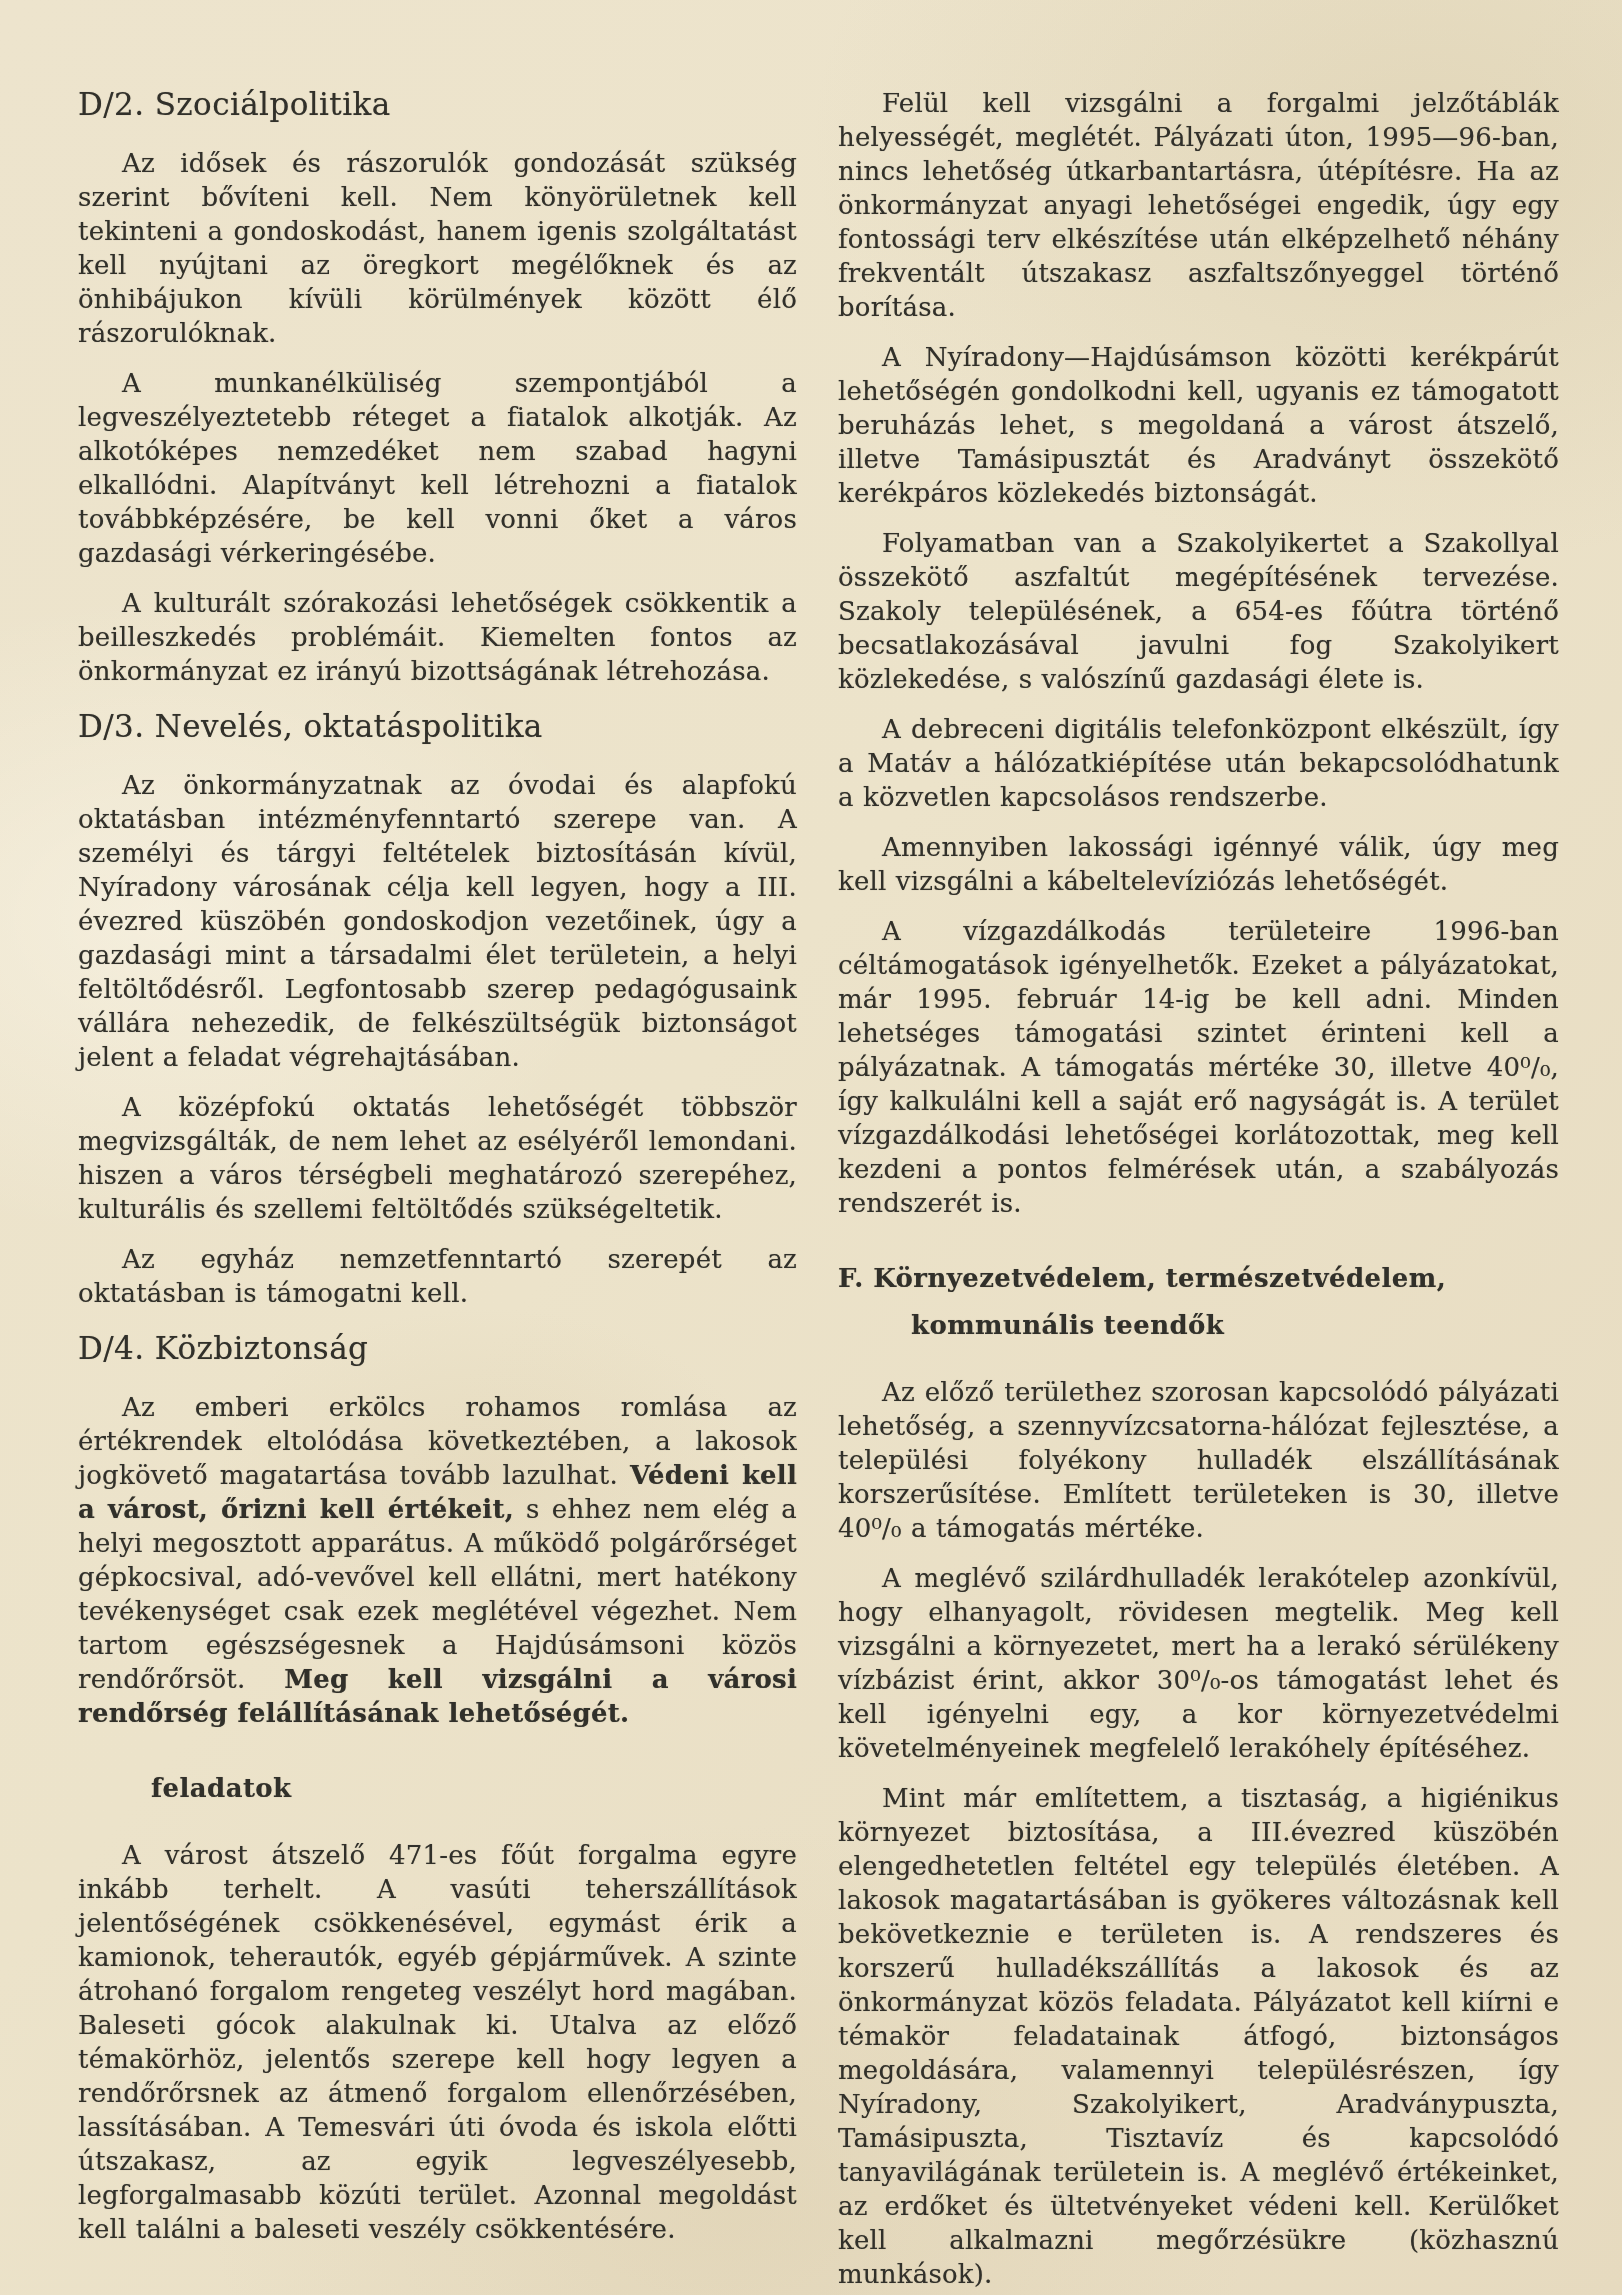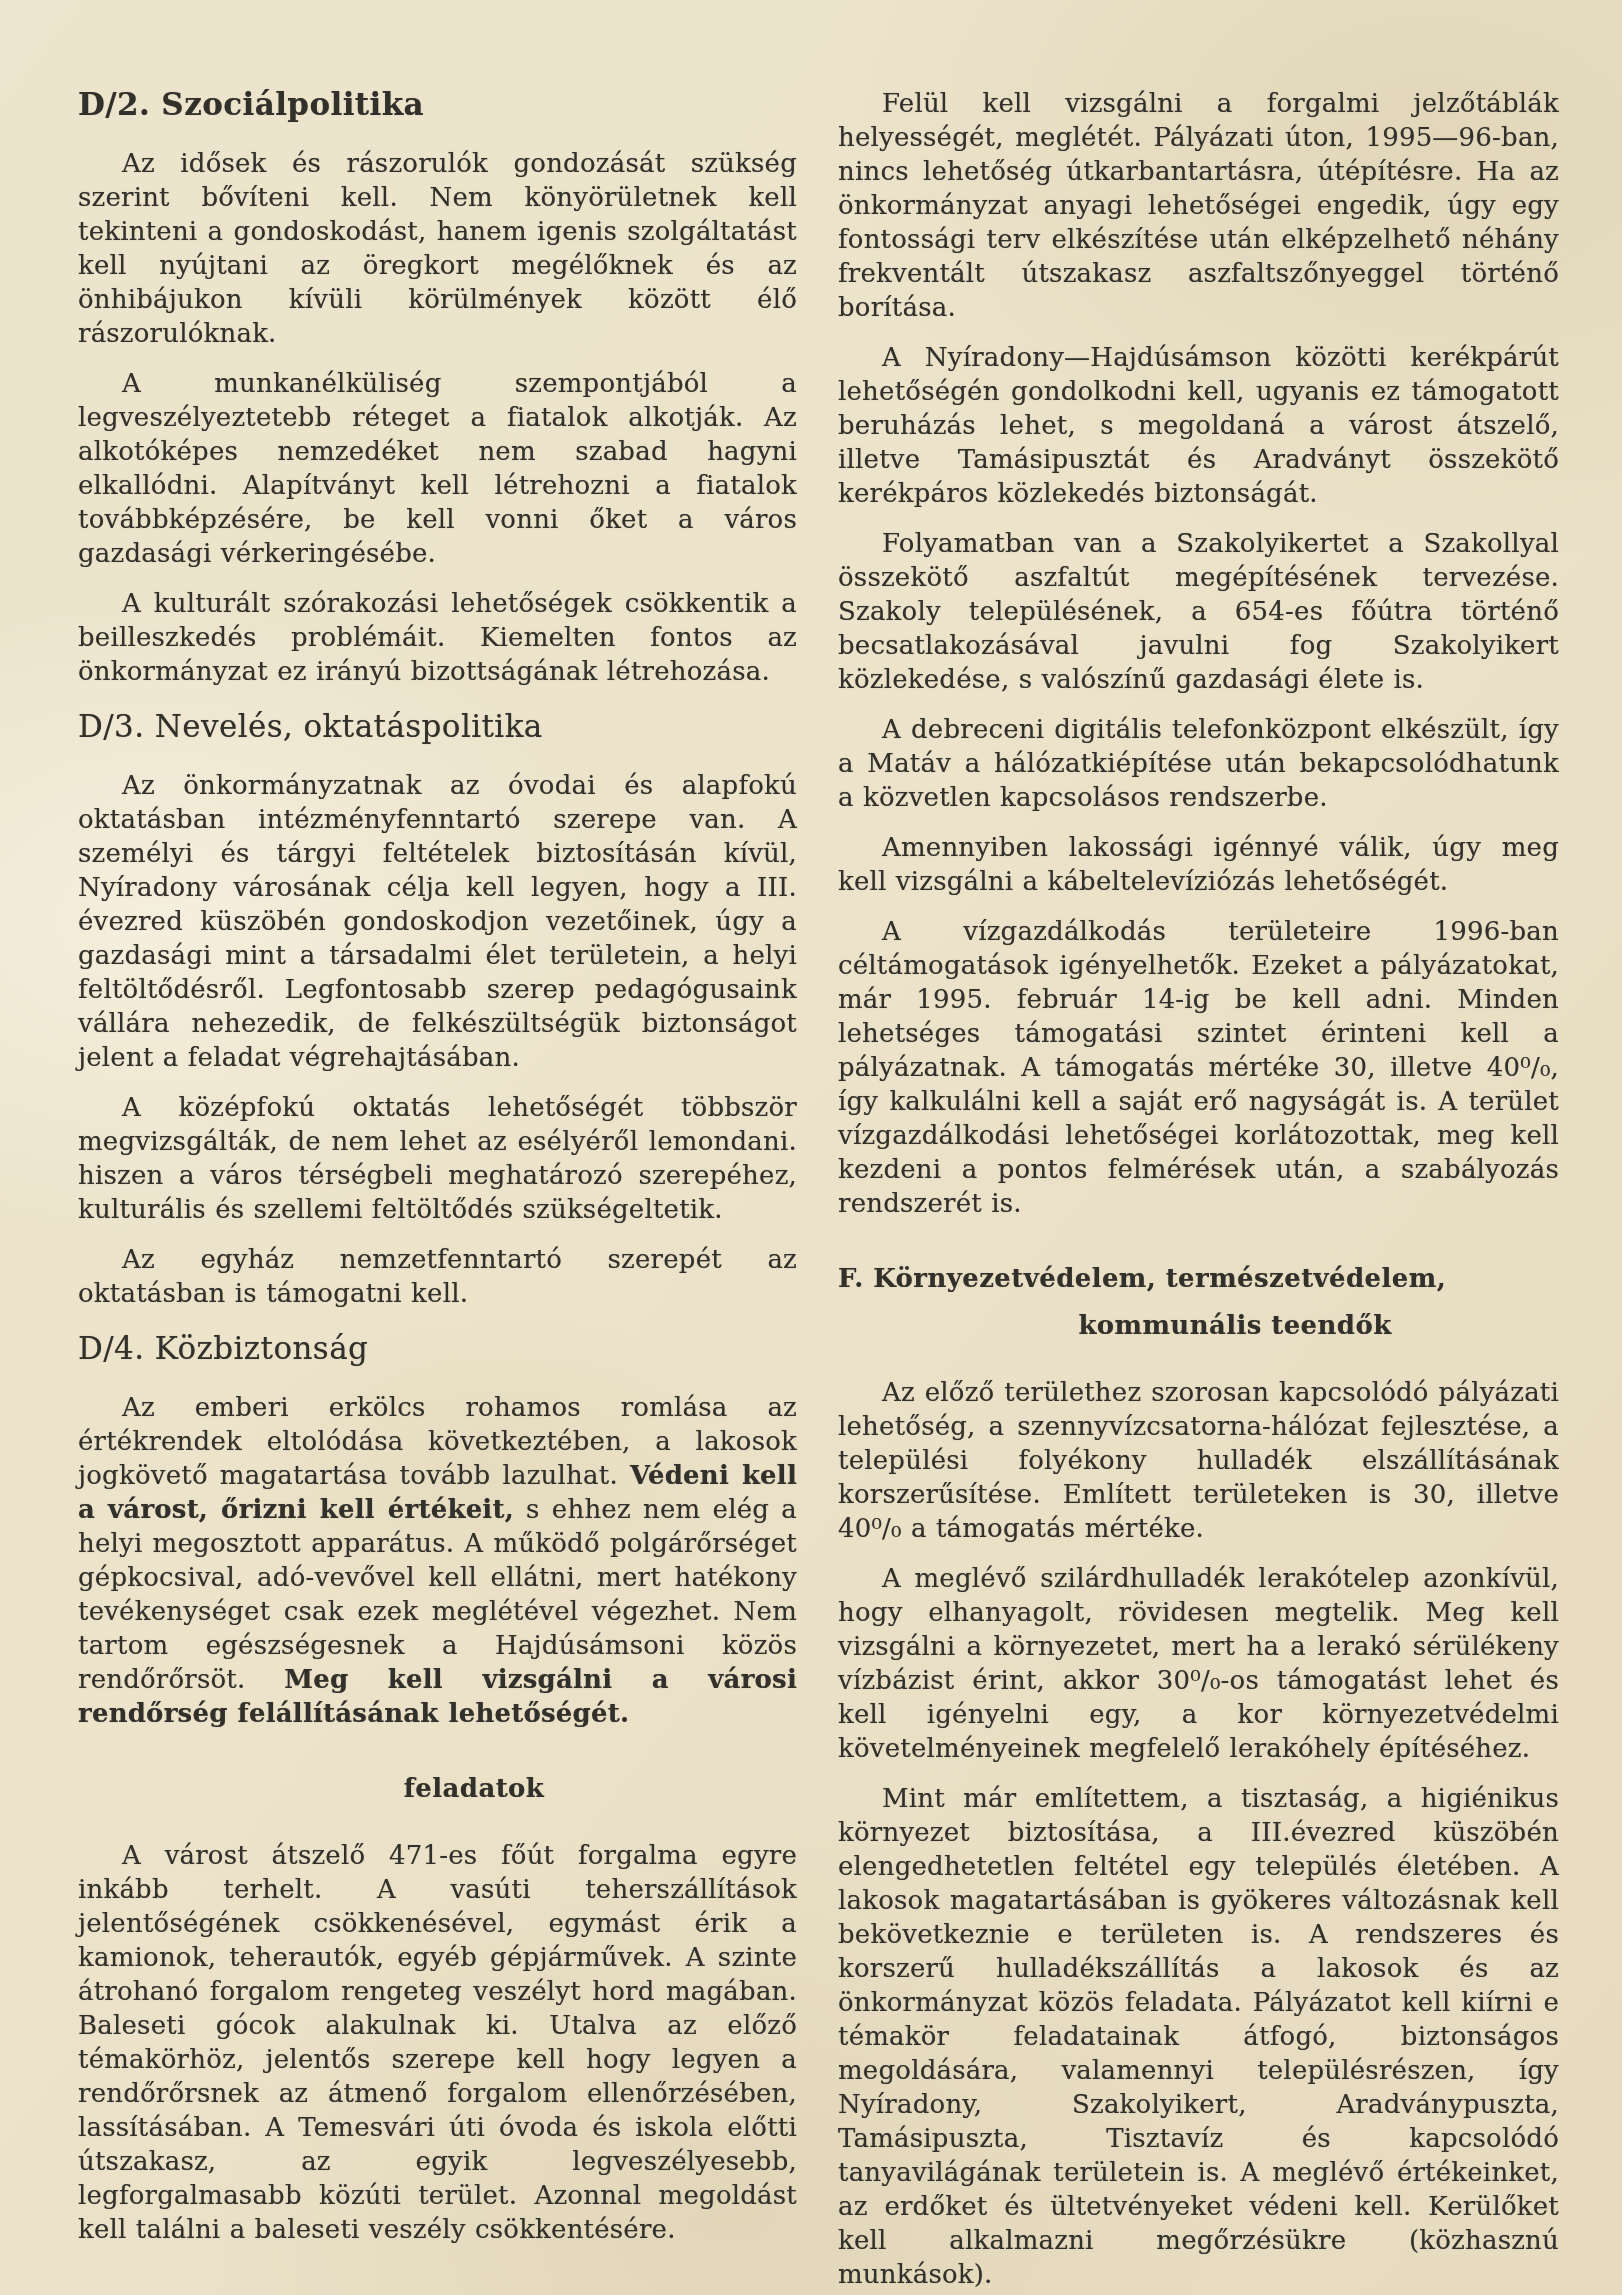--- a/index.html
+++ b/index.html
@@ -43,34 +43,33 @@
   p.body-par strong { font-weight: 700; }
 
   h3.sub-heading {
     margin: 20px 0 23px 0;
     font-size: 31px;
     font-weight: 400;
     line-height: 37px;
     letter-spacing: 0.4px;
     text-shadow: 0 0 0.8px rgba(49,46,40,0.45);
   }
-  h3.sub-heading:first-child { margin-top: 0; font-weight: bold; }
+  h3.sub-heading:first-child { margin-top: 0; }
 
   h2.major-heading {
     margin: 35px 0 26px 0;
     font-size: 26px;
     font-weight: 700;
     line-height: 47px;
     letter-spacing: 0.4px;
     text-shadow: 0 0 0.8px rgba(49,46,40,0.4);
   }
   h2.major-heading .line2 {
     display: block;
     padding-left: 73px;
-    text-align: center;
   }
 </style>
 </head>
 <body>
 
 <div class="page">
   <div class="columns">
 
     <div class="col col-left">
 

